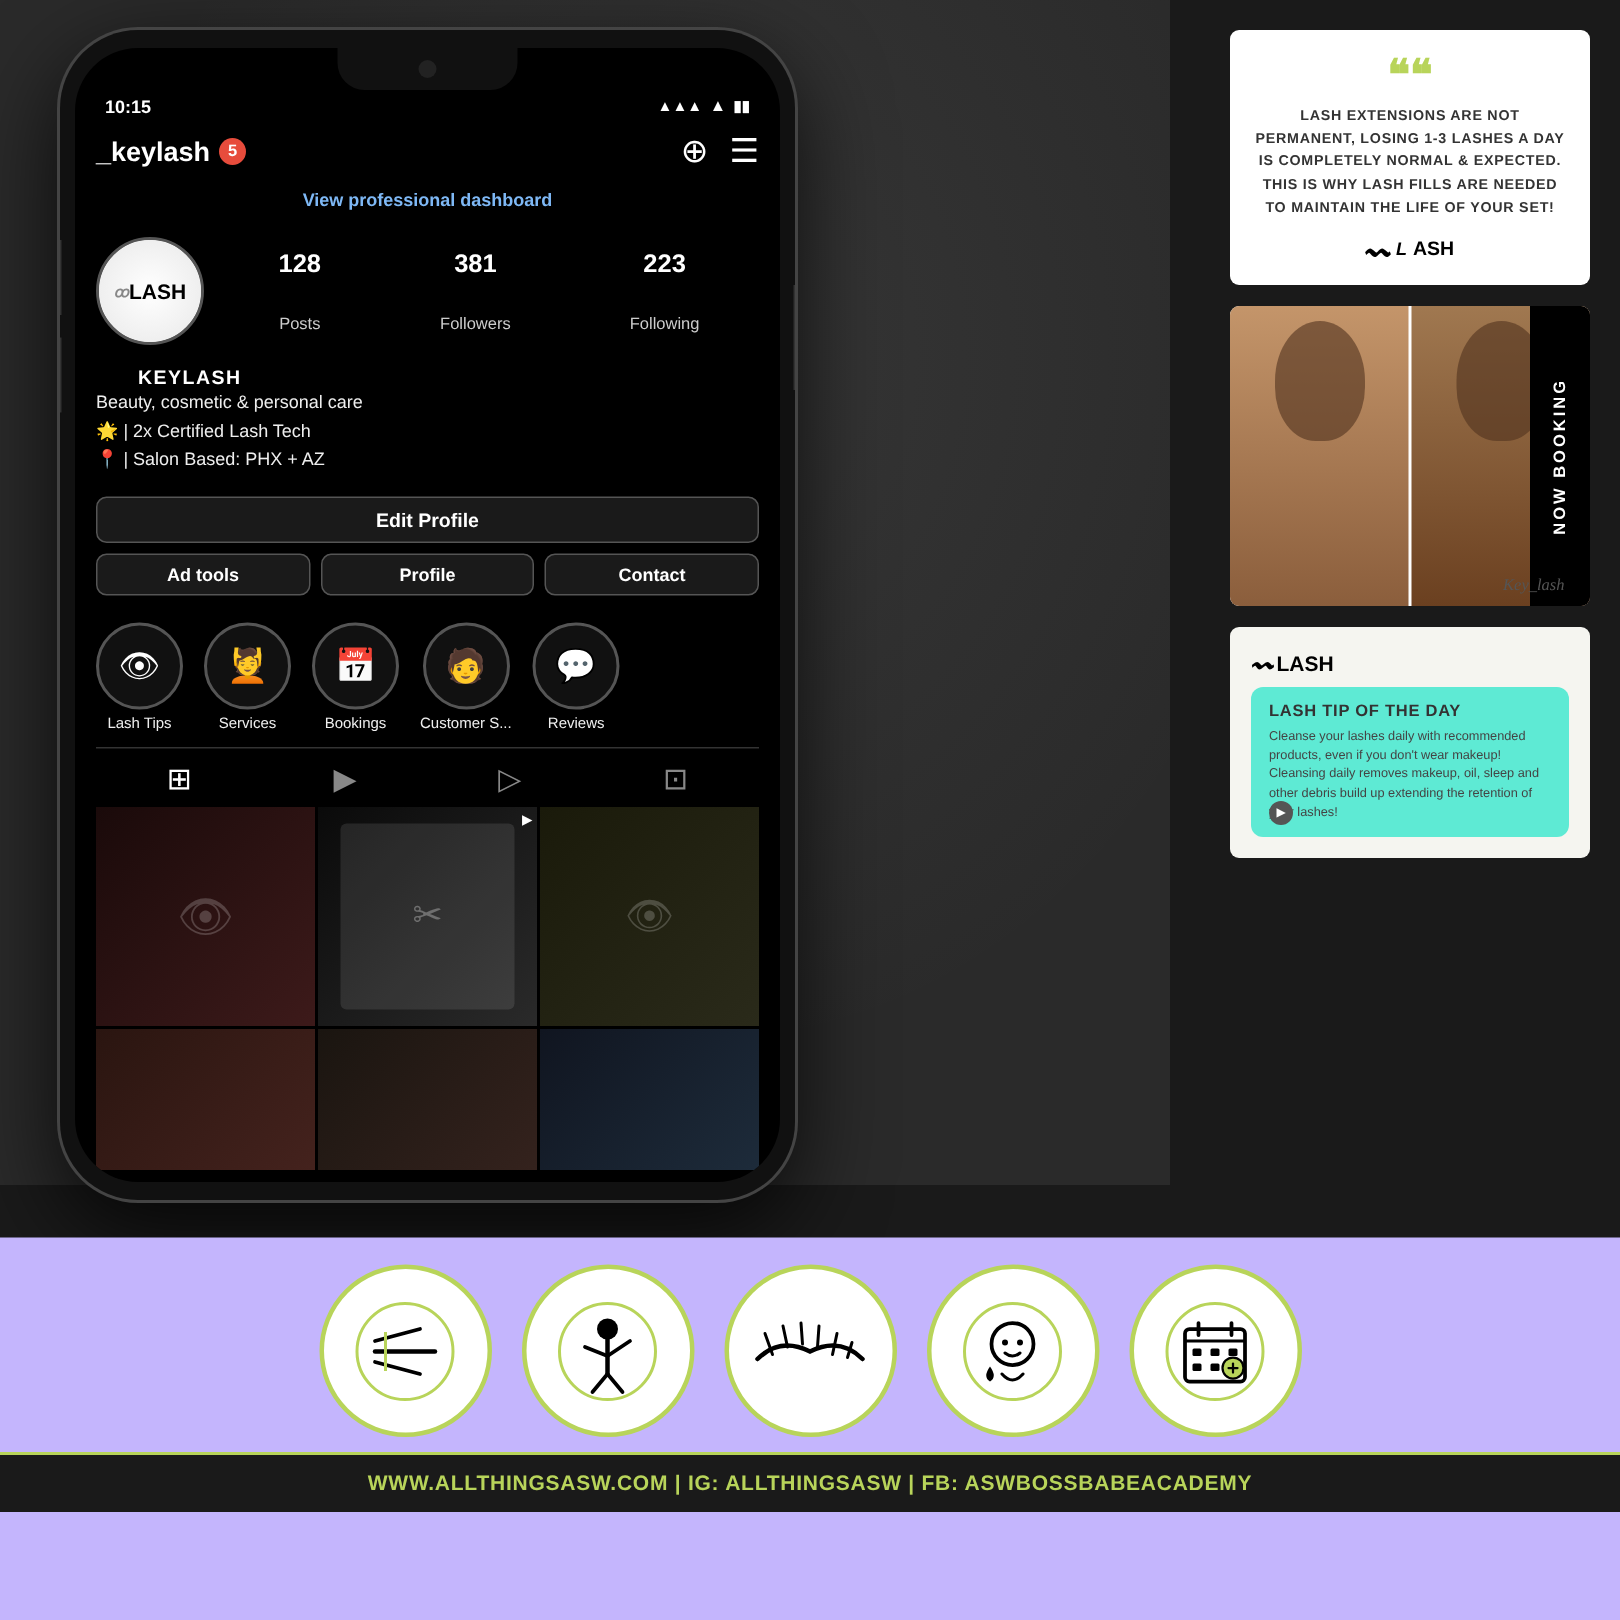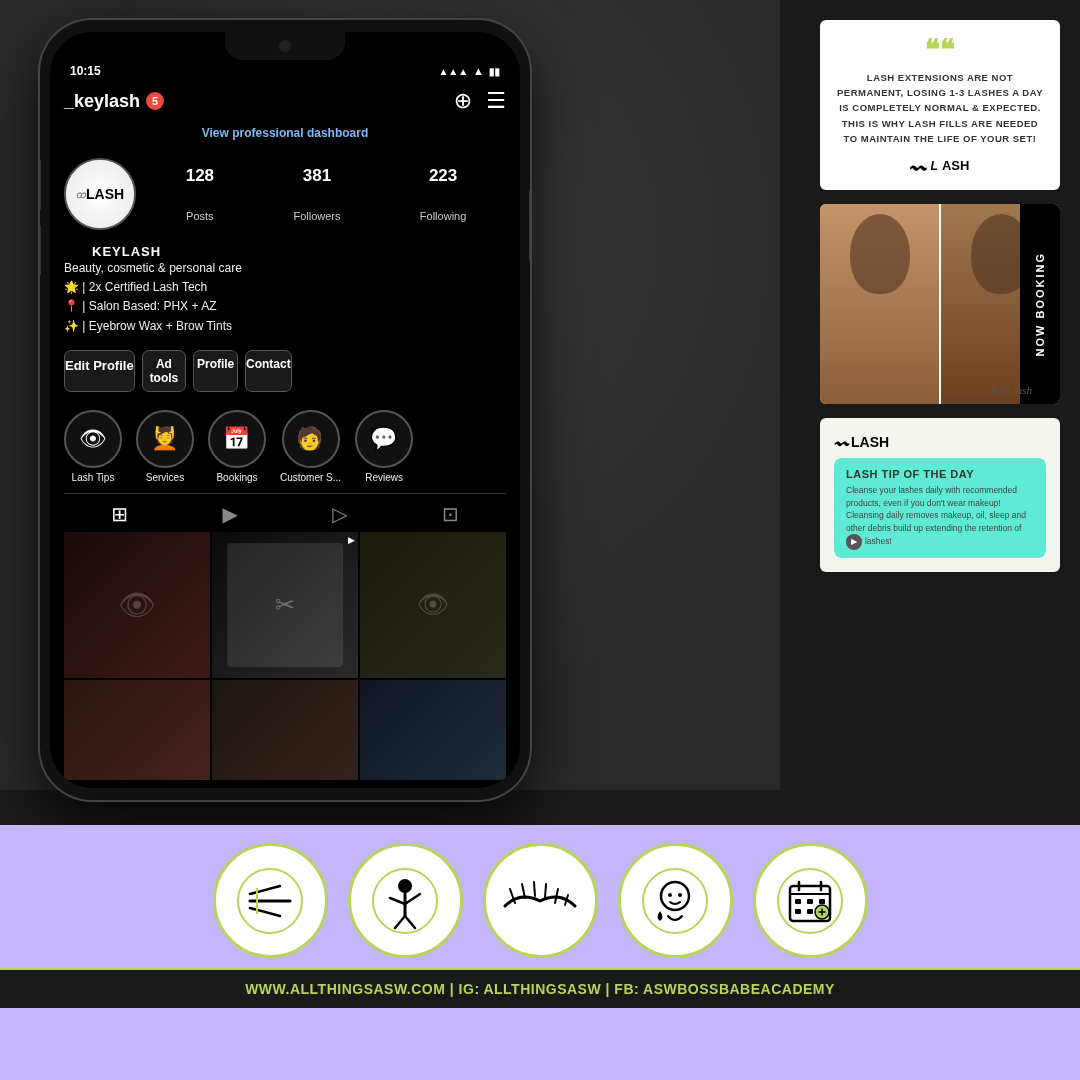--- a/index.html
+++ b/index.html
@@ -185,21 +185,21 @@
     .stat-label { font-size: 11px; color: #ccc; }
 
     
     .bio-section { padding: 6px 0; }
     .bio-name { font-weight: 700; font-size: 13px; letter-spacing: 1px; margin-left: 28px; }
     .bio-line { font-size: 12px; color: #eee; line-height: 1.6; }
 
     
     .profile-buttons {
       display: flex;
-      flex-direction: row;
+      flex-direction: column;
       gap: 7px;
       padding: 8px 0;
     }
     .btn-edit-profile {
       background: #1a1a1a;
       border: 1px solid #555;
       color: #fff;
       font-size: 13px;
       font-weight: 600;
       padding: 7px 0;
@@ -353,21 +353,21 @@
     }
     .booking-photo-1 {
       background: linear-gradient(180deg, #c4956a 0%, #8b5e3c 100%);
     }
     .booking-photo-2 {
       background: linear-gradient(180deg, #a07850 0%, #6b4020 100%);
     }
     .booking-signature {
       position: absolute;
       bottom: 8px;
-      right: 28px;
+      right: 17px;
       font-size: 11px;
       font-style: italic;
       color: #555;
       font-family: cursive;
     }
 
     
     .lash-tip-card {
       background: #f5f5f0;
       border-radius: 6px;
@@ -557,21 +557,20 @@
               <span class="stat-label">Following</span>
             </div>
           </div>
         </div>
 
         <div class="bio-section">
           <div class="bio-name">KEYLASH</div>
           <div class="bio-line">Beauty, cosmetic &amp; personal care</div>
           <div class="bio-line">🌟 | 2x Certified Lash Tech</div>
           <div class="bio-line">📍 | Salon Based: PHX + AZ</div>
-          <div class="bio-line">✨ | Eyebrow Wax + Brow Tints</div>
         </div>
 
         <div class="profile-buttons">
           <div class="btn-edit-profile">Edit Profile</div>
           <div class="btn-row">
             <div class="btn-sm">Ad tools</div>
             <div class="btn-sm">Profile</div>
             <div class="btn-sm">Contact</div>
           </div>
         </div>

